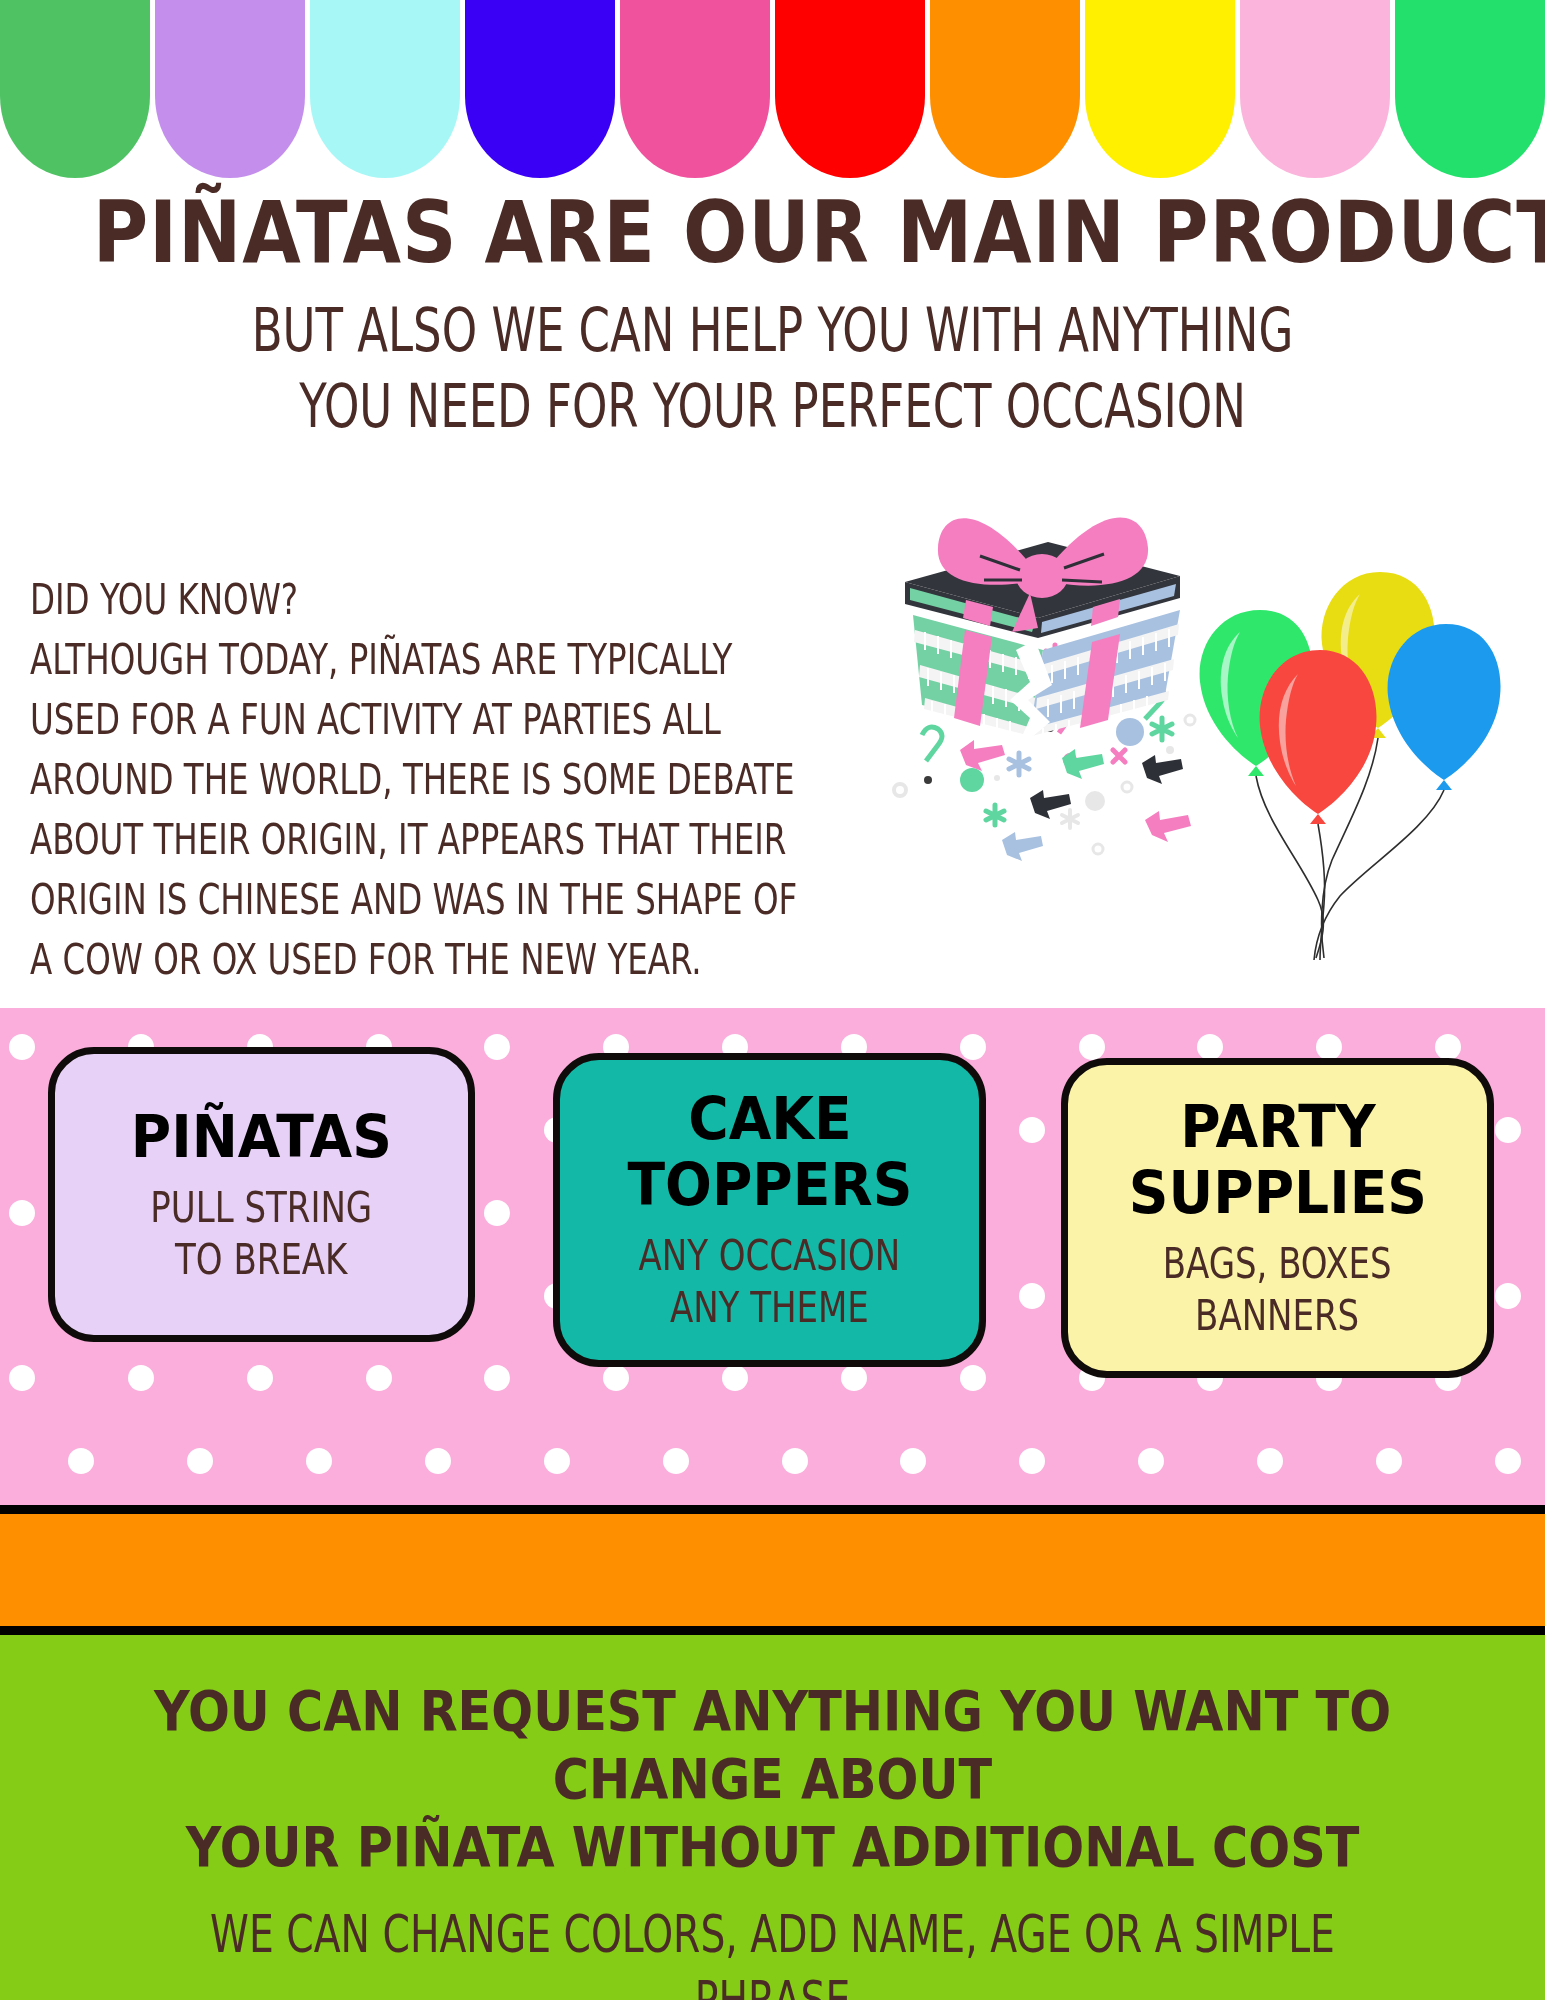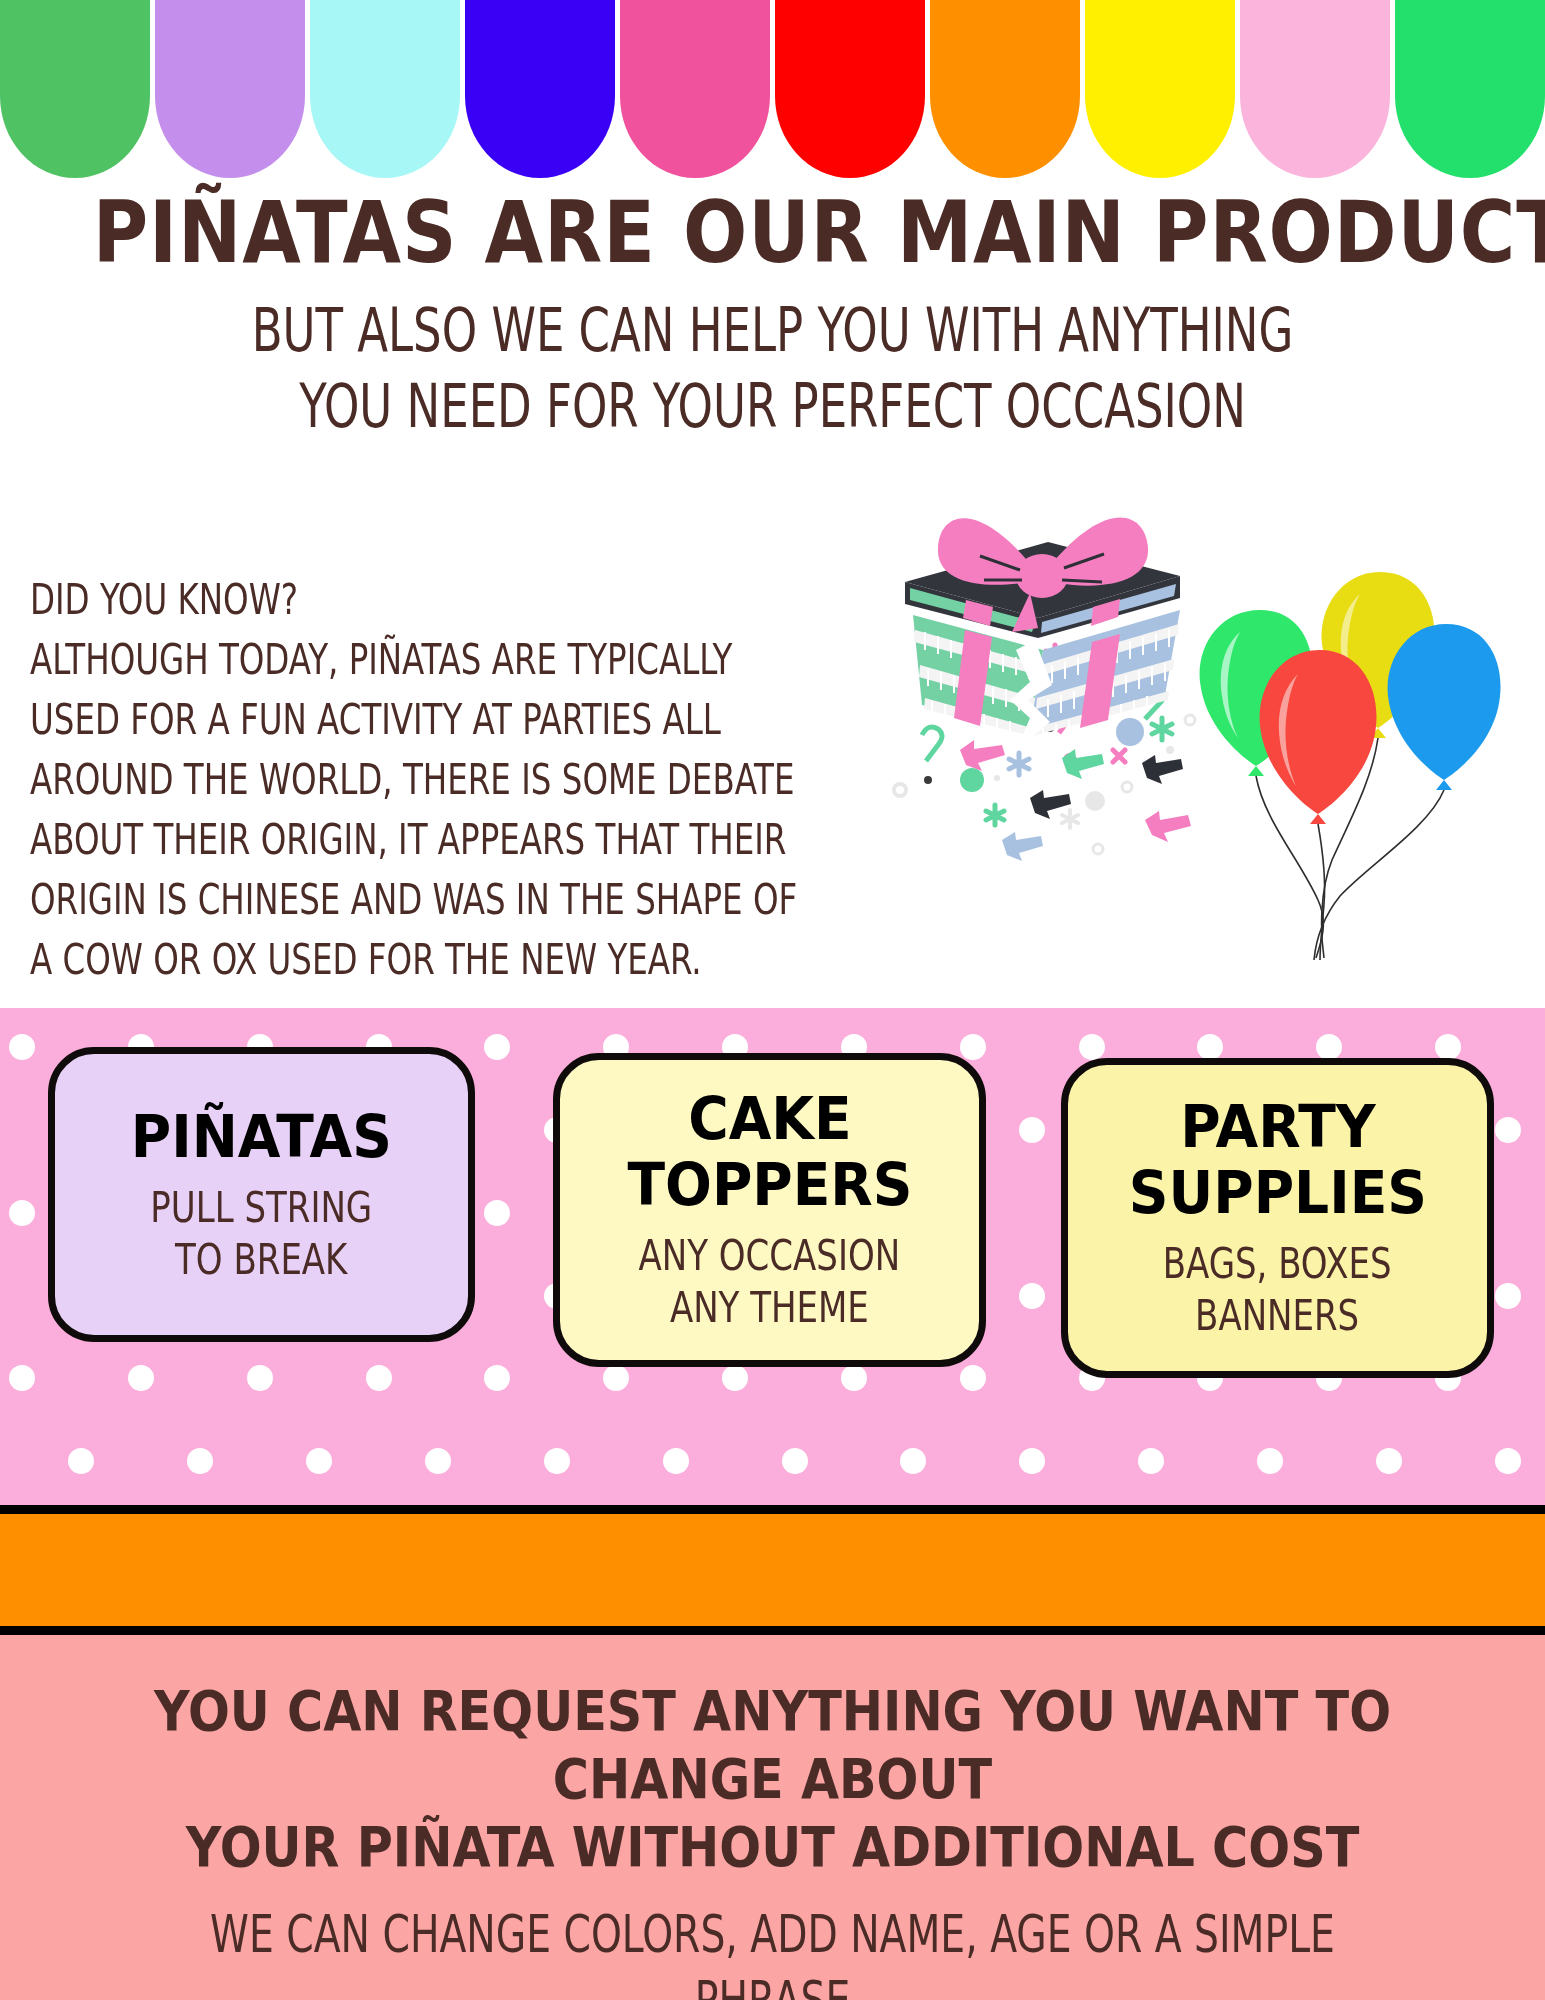--- a/index.html
+++ b/index.html
@@ -150,21 +150,21 @@
     border-bottom: 9px solid #000000;
     box-sizing: border-box;
   }
 
   
   #yellow-block {
     position: absolute;
     top: 1635px; left: 0;
     width: 1545px;
     height: 365px;
-    background: #fca5a5;
+    background: #84cc16;
     text-align: center;
     color: #4A2B26;
   }
   #footer-head {
     font-family: "DejaVu Sans", sans-serif;
     font-weight: bold;
     font-size: 56px;
     line-height: 68px;
     transform: scaleX(0.88);
     margin: 0;
@@ -427,21 +427,21 @@
       <div class="polka-dot" style="left: 1256.88px; top: 440.167px; background: rgb(255, 255, 255);"></div>
       <div class="polka-dot" style="left: 1375.73px; top: 440.167px; background: rgb(255, 255, 255);"></div>
       <div class="polka-dot" style="left: 1494.58px; top: 440.167px; background: rgb(255, 255, 255);"></div>
     </div>
   <div id="cards-row">
       <div class="info-card" style="background: rgb(232, 209, 247); left: 48px; top: 39px; width: 427px; height: 295px;">
         <div class="card-title" style="white-space: pre-line; font-size: 58px;">PIÑATAS</div>
         <div class="card-sub" style="font-size: 42px;">PULL STRING
 TO BREAK</div>
       </div>
-      <div class="info-card" style="background: #fef9c3; left: 553px; top: 45px; width: 433px; height: 314px;">
+      <div class="info-card" style="background: #14b8a6; left: 553px; top: 45px; width: 433px; height: 314px;">
         <div class="card-title" style="white-space: pre-line; font-size: 58px;">CAKE
 TOPPERS</div>
         <div class="card-sub" style="font-size: 42px;">ANY OCCASION
 ANY THEME</div>
       </div>
       <div class="info-card" style="background: rgb(250, 243, 168); left: 1061px; top: 50px; width: 433px; height: 320px;">
         <div class="card-title" style="white-space: pre-line; font-size: 58px;">PARTY
 SUPPLIES</div>
         <div class="card-sub" style="font-size: 42px;">BAGS, BOXES
 BANNERS</div>

